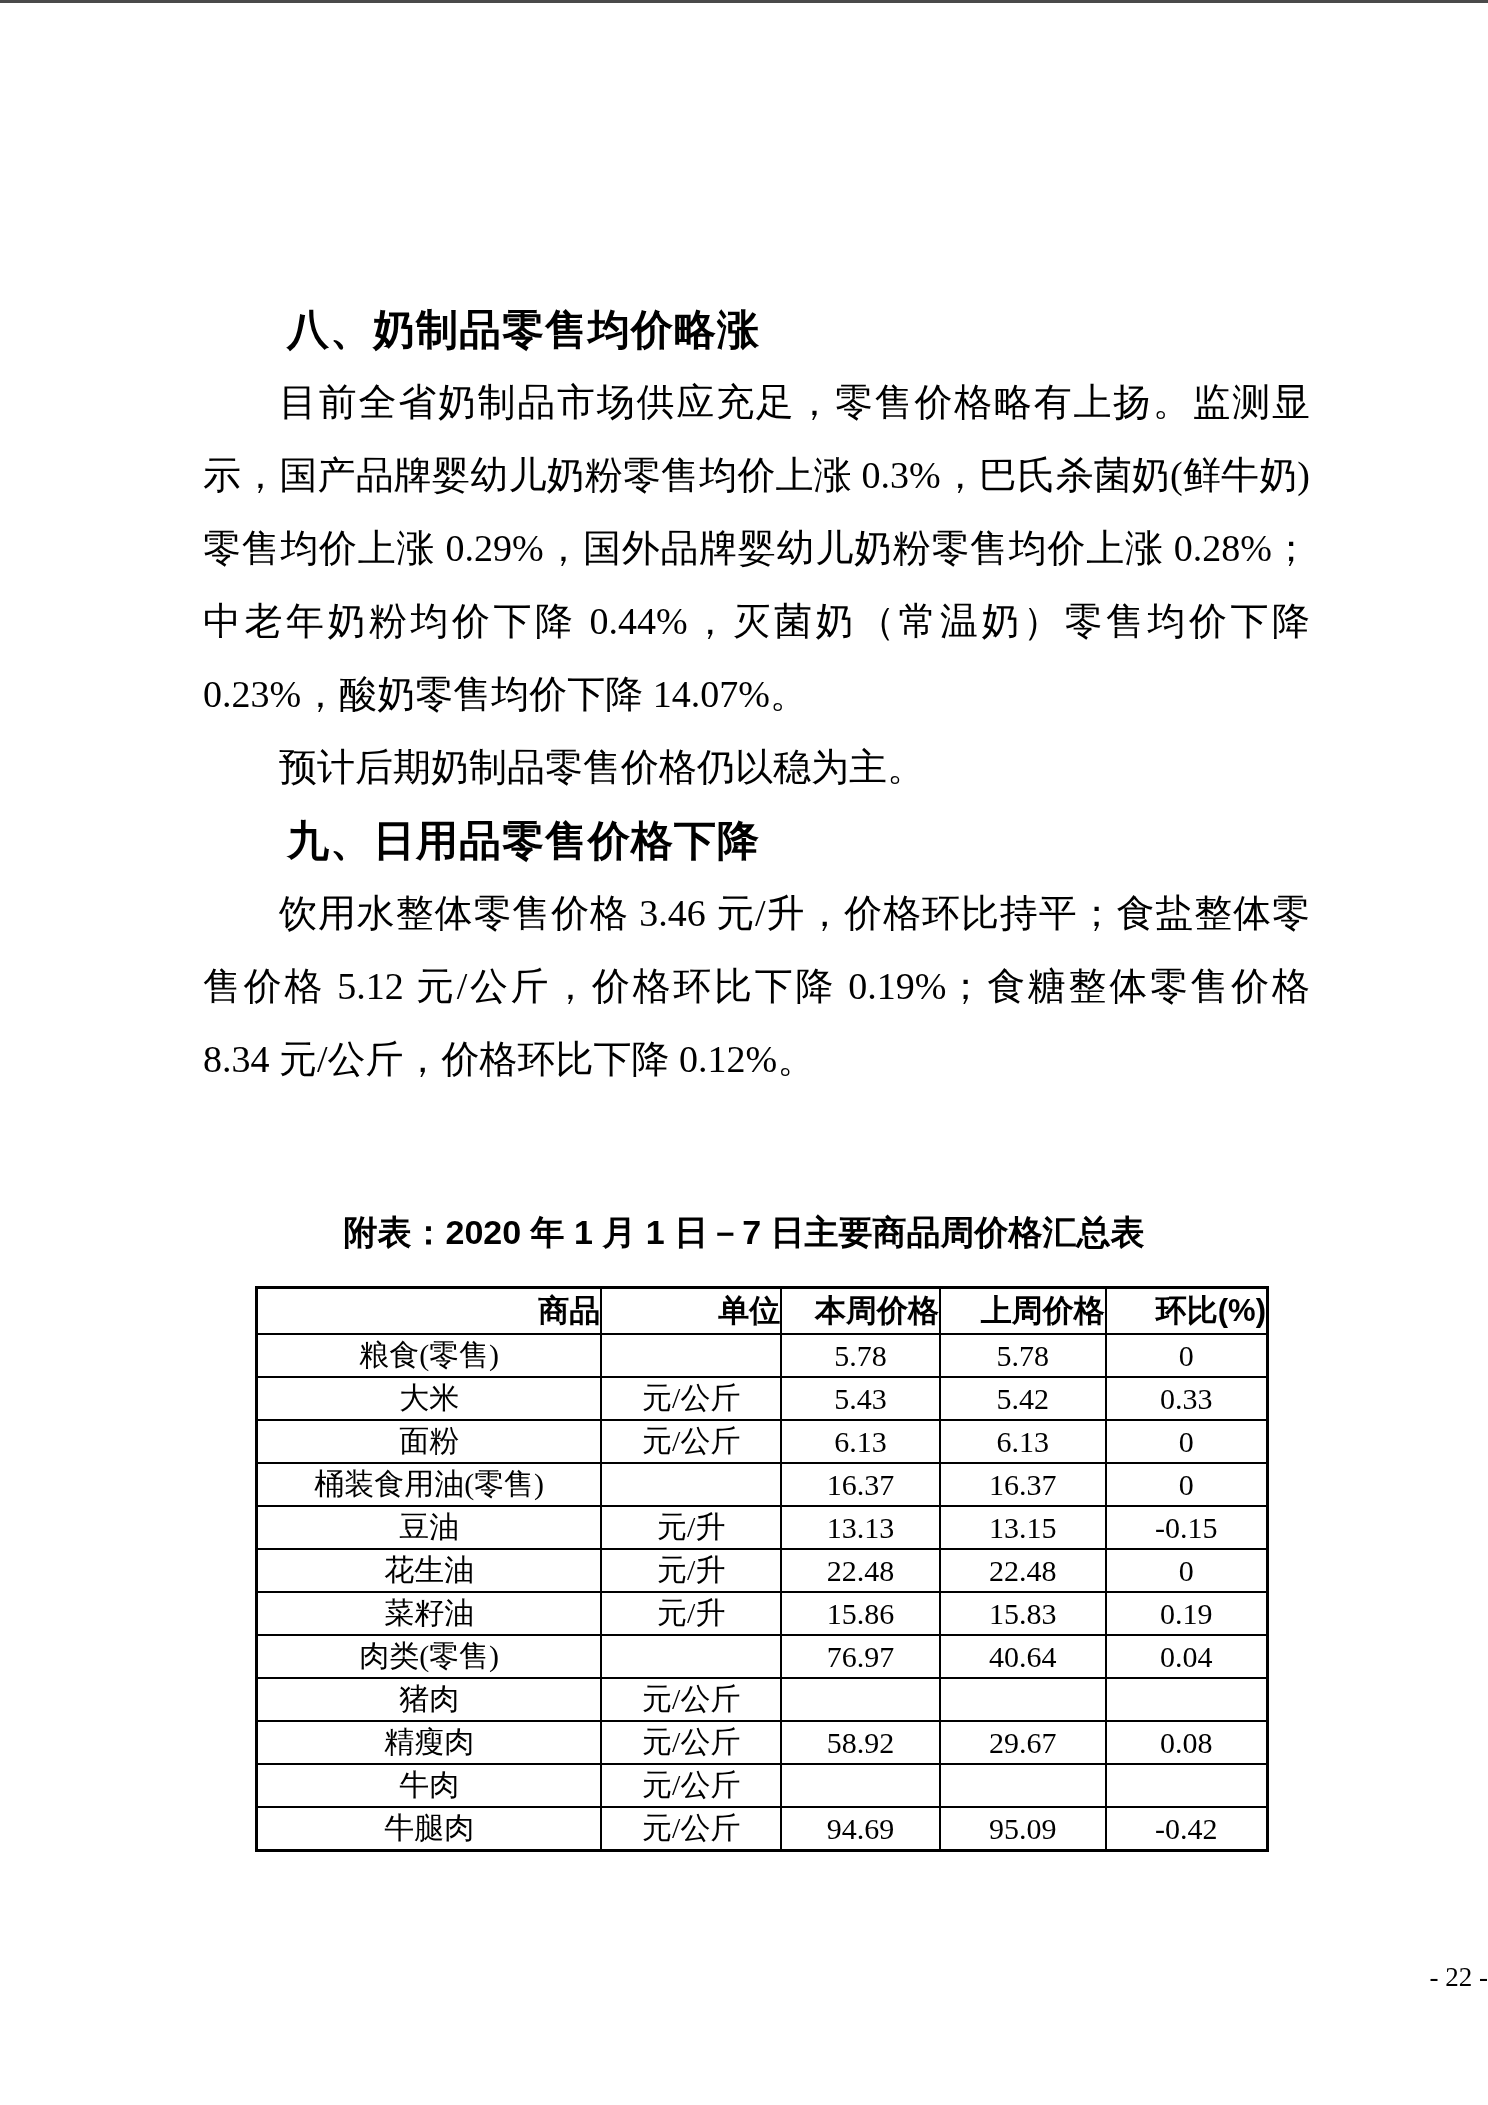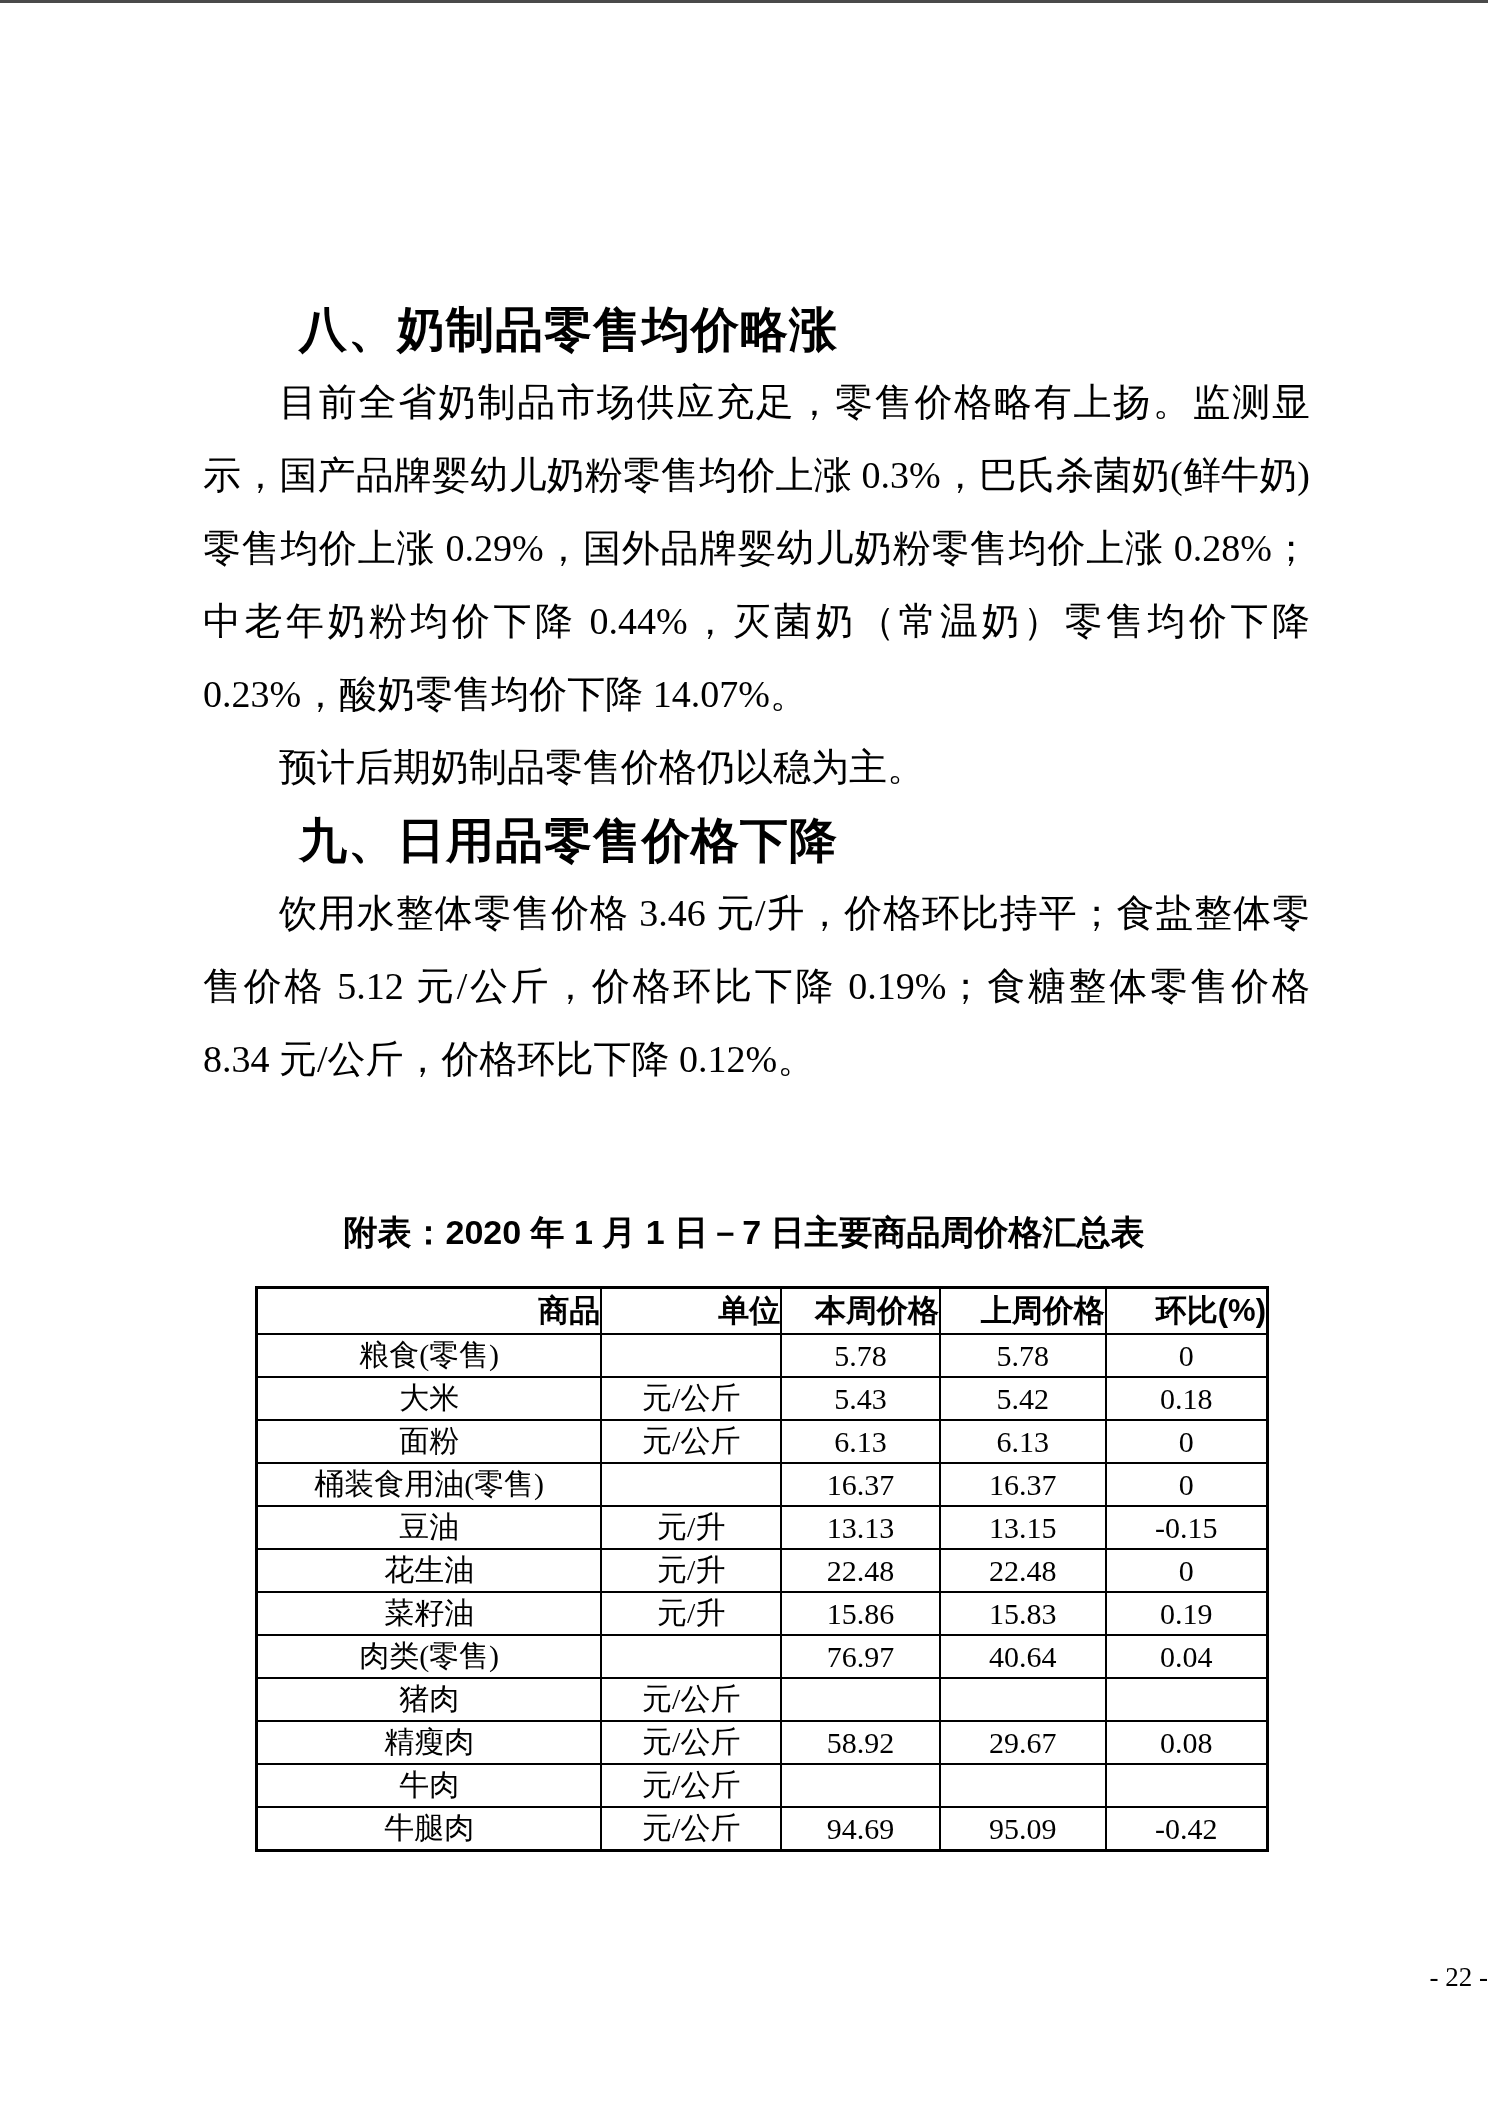--- a/index.html
+++ b/index.html
@@ -17,21 +17,21 @@
   .content {
     position: absolute;
     left: 203px;
     top: 290px;
     width: 1107px;
   }
   .section-heading {
     margin: 0;
     font-family: Liberation Sans, sans-serif;
     font-weight: 700;
-    font-size: 48px;
+    font-size: 42px;
     line-height: 73px;
     text-indent: 2em;
     letter-spacing: 1px;
   }
   .para {
     margin: 0;
     font-family: "Liberation Serif", "DejaVu Serif", serif;
     font-size: 38px;
     line-height: 73px;
     text-indent: 2em;
@@ -126,21 +126,21 @@
           <td></td>
           <td>5.78</td>
           <td>5.78</td>
           <td>0</td>
         </tr>
         <tr>
           <td>大米</td>
           <td>元/公斤</td>
           <td>5.43</td>
           <td>5.42</td>
-          <td>0.18</td>
+          <td>0.33</td>
         </tr>
         <tr>
           <td>面粉</td>
           <td>元/公斤</td>
           <td>6.13</td>
           <td>6.13</td>
           <td>0</td>
         </tr>
         <tr>
           <td>桶装食用油(零售)</td>

